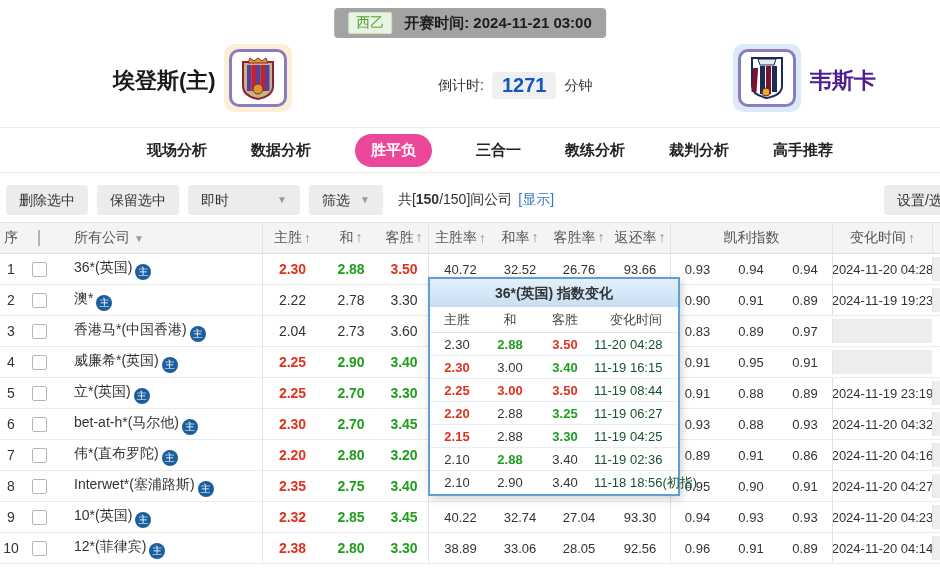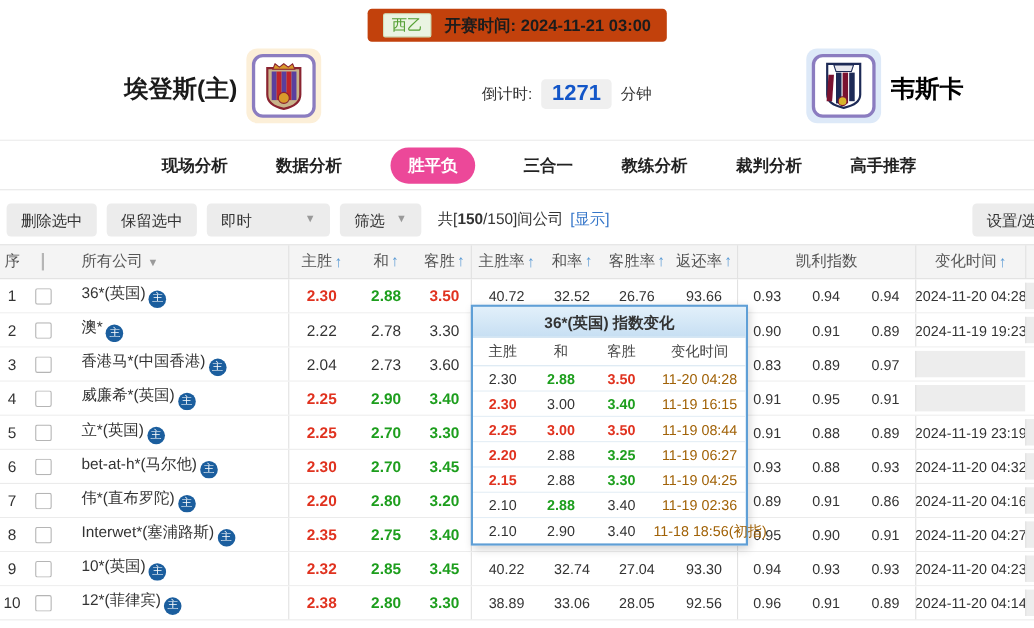--- a/index.html
+++ b/index.html
@@ -1,27 +1,27 @@
 <!DOCTYPE html>
 <html><head>
 <meta charset="utf-8">
 <style>
   * { margin:0; padding:0; box-sizing:border-box; }
   html,body { width:940px; height:571px; }
   body { font-family:"Liberation Sans","DejaVu Sans",sans-serif; background:#fff; position:relative; overflow:hidden; color:#333; }
 
   
   .topbar { position:absolute; top:8px; left:50%; transform:translateX(-50%);
-    background:#c2410c; border-radius:4px; padding:4px 14px; display:flex; align-items:center; gap:12px; }
+    background:#a3a3a3; border-radius:4px; padding:4px 14px; display:flex; align-items:center; gap:12px; }
   .league { background:#eaf4e2; color:#56a035; border:1px solid #cfe4bd; font-size:14px; padding:1px 7px; border-radius:2px; }
   .kickoff { font-size:15px; font-weight:bold; color:#1c1c1c; }
 
   
   .home-name { position:absolute; left:113px; top:66px; font-size:22px; font-weight:bold; color:#1a1a1a; }
-  .away-name { position:absolute; left:810px; top:66px; font-size:22px; font-weight:bold; color:#000000; }
+  .away-name { position:absolute; left:810px; top:66px; font-size:22px; font-weight:bold; color:#4c1d95; }
   .crest { position:absolute; top:44px; width:68px; height:68px; border-radius:10px; display:flex; align-items:center; justify-content:center; }
   .home-crest { left:224px; background:#fcefd8; }
   .away-crest { left:733px; background:#dde9f8; }
   .crest .inner { width:58px; height:58px; background:#fff; border:3px solid #8b7cc0; border-radius:10px; display:flex; align-items:center; justify-content:center; }
   .countdown { position:absolute; left:438px; top:72px; display:flex; align-items:center; gap:8px; font-size:14px; color:#333; }
   .cd-val { background:#efefef; border-radius:4px; padding:2px 10px; color:#1356c8; font-size:20px; font-weight:bold; }
 
   .hdr-sep { position:absolute; top:127px; left:0; width:100%; border-top:1px solid #ececec; }
 
   
@@ -61,21 +61,21 @@
   .cut { background:#ededed; height:80%; border-left:1px solid #e2e2e2; }
 
   
   .popup { position:absolute; left:428px; top:277px; width:252px; background:#fff; border:2px solid #5f9fd6; box-shadow:2px 3px 8px rgba(0,0,0,.18); z-index:5; }
   .ptitle { height:28px; line-height:28px; text-align:center; font-size:14px; font-weight:bold; color:#333;
     background:linear-gradient(#e2f0fa,#c7dff3); border-bottom:1px solid #c4dcee; }
   .prow { display:grid; grid-template-columns:54px 52px 58px 84px; align-items:center; height:23px; font-size:13px; border-bottom:1px solid #e4eef6; }
   .prow:last-child { border-bottom:none; }
   .phead { height:26px; color:#444; border-bottom:1px solid #d7e6f2; font-size:13px; }
   .pcell { text-align:center; white-space:nowrap; }
-  .ptime { text-align:center; color:#a16207; }
+  .ptime { text-align:left; color:#14532d; }
 </style>
 </head>
 <body>
 
 <div class="topbar">
   <span class="league">西乙</span>
   <span class="kickoff"><span>开赛时间:</span> <span>2024-11-21 03:00</span></span>
 </div>
 
 <div class="home-name">埃登斯(主)</div>

